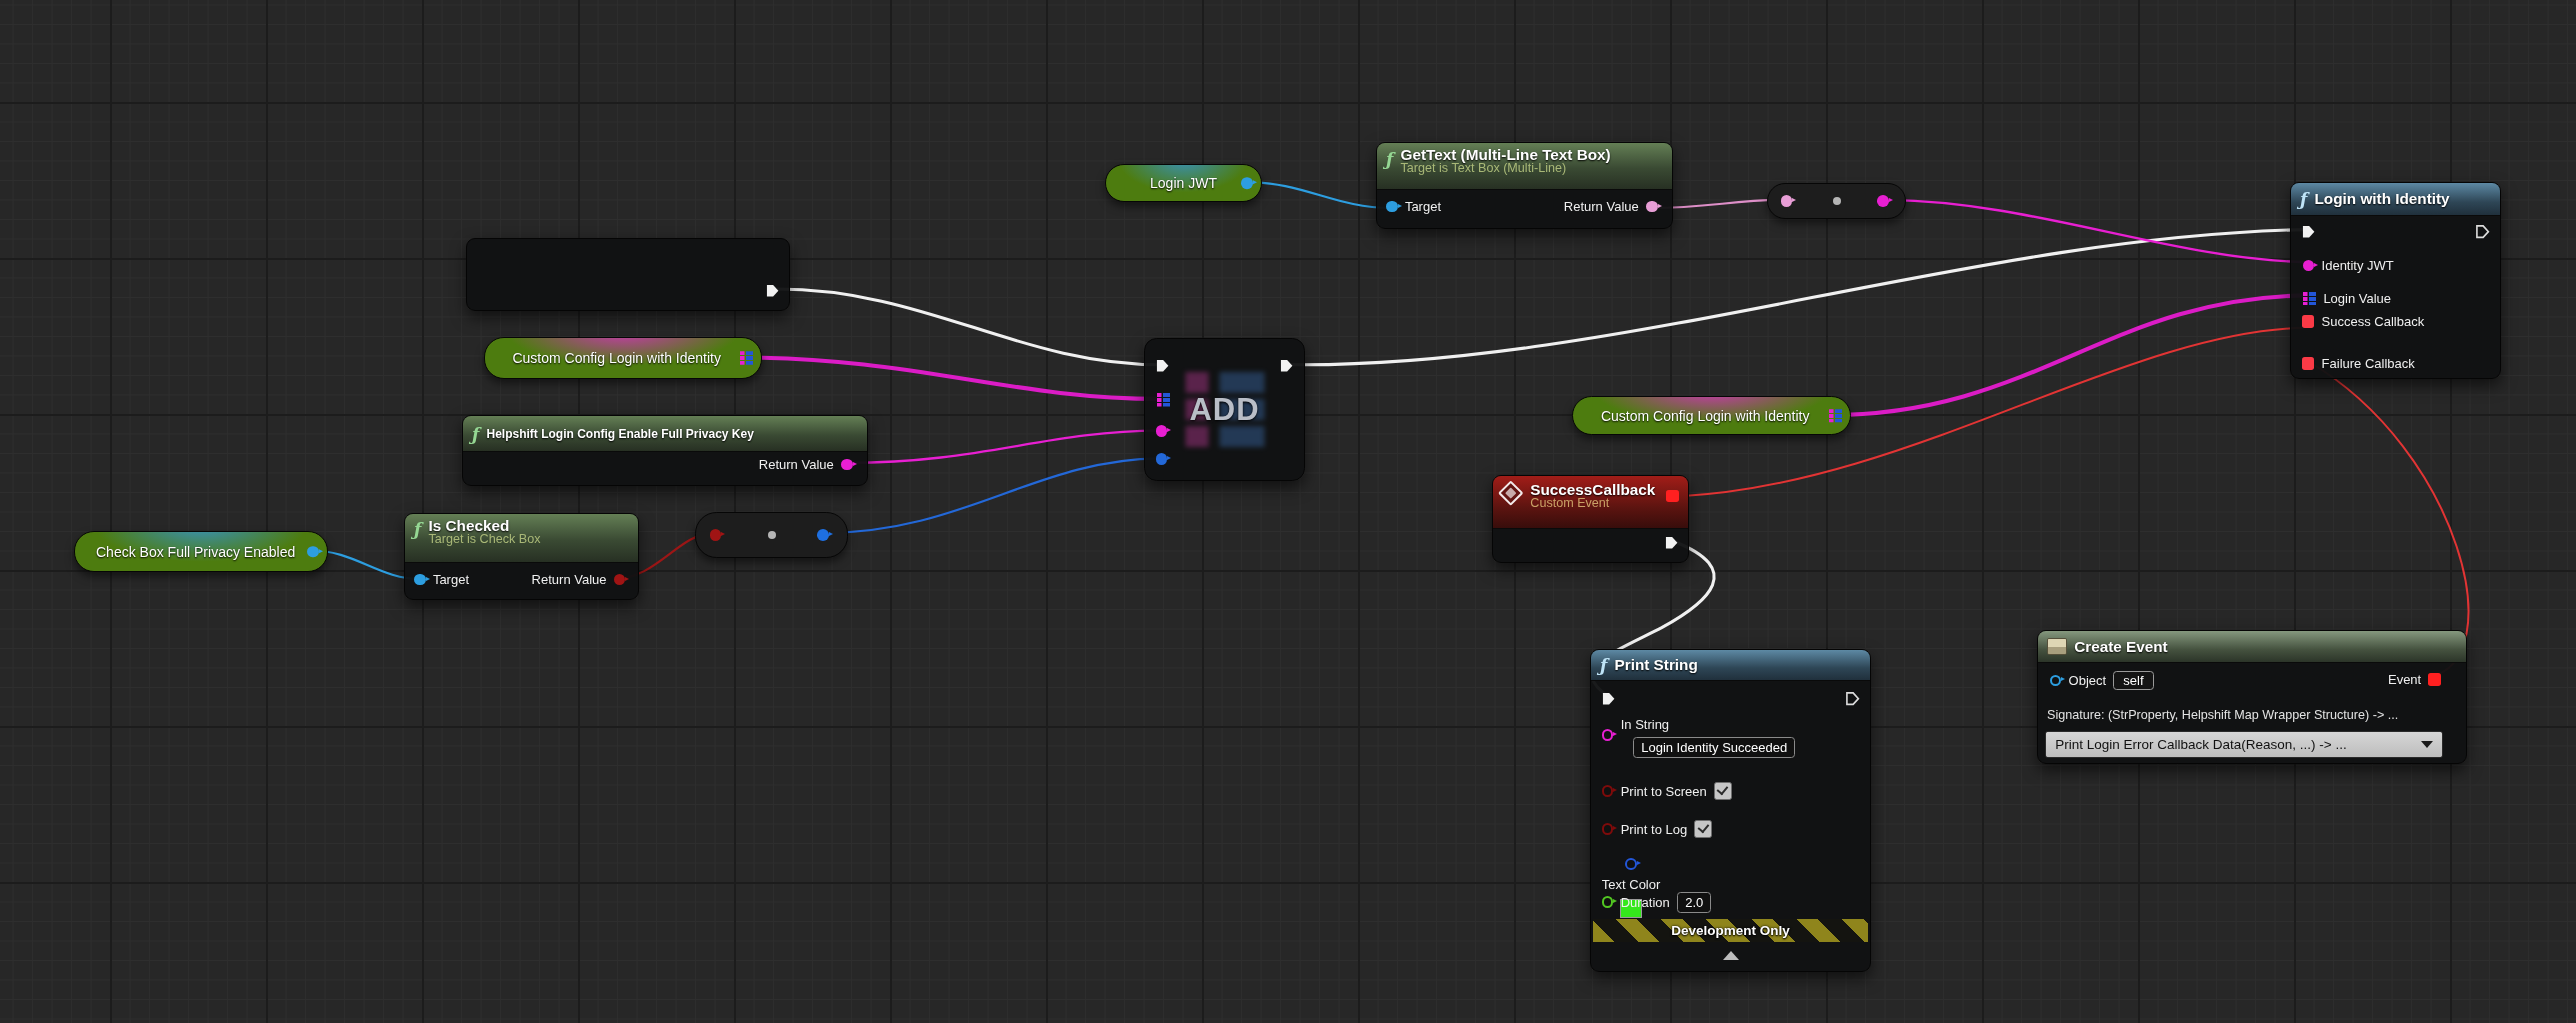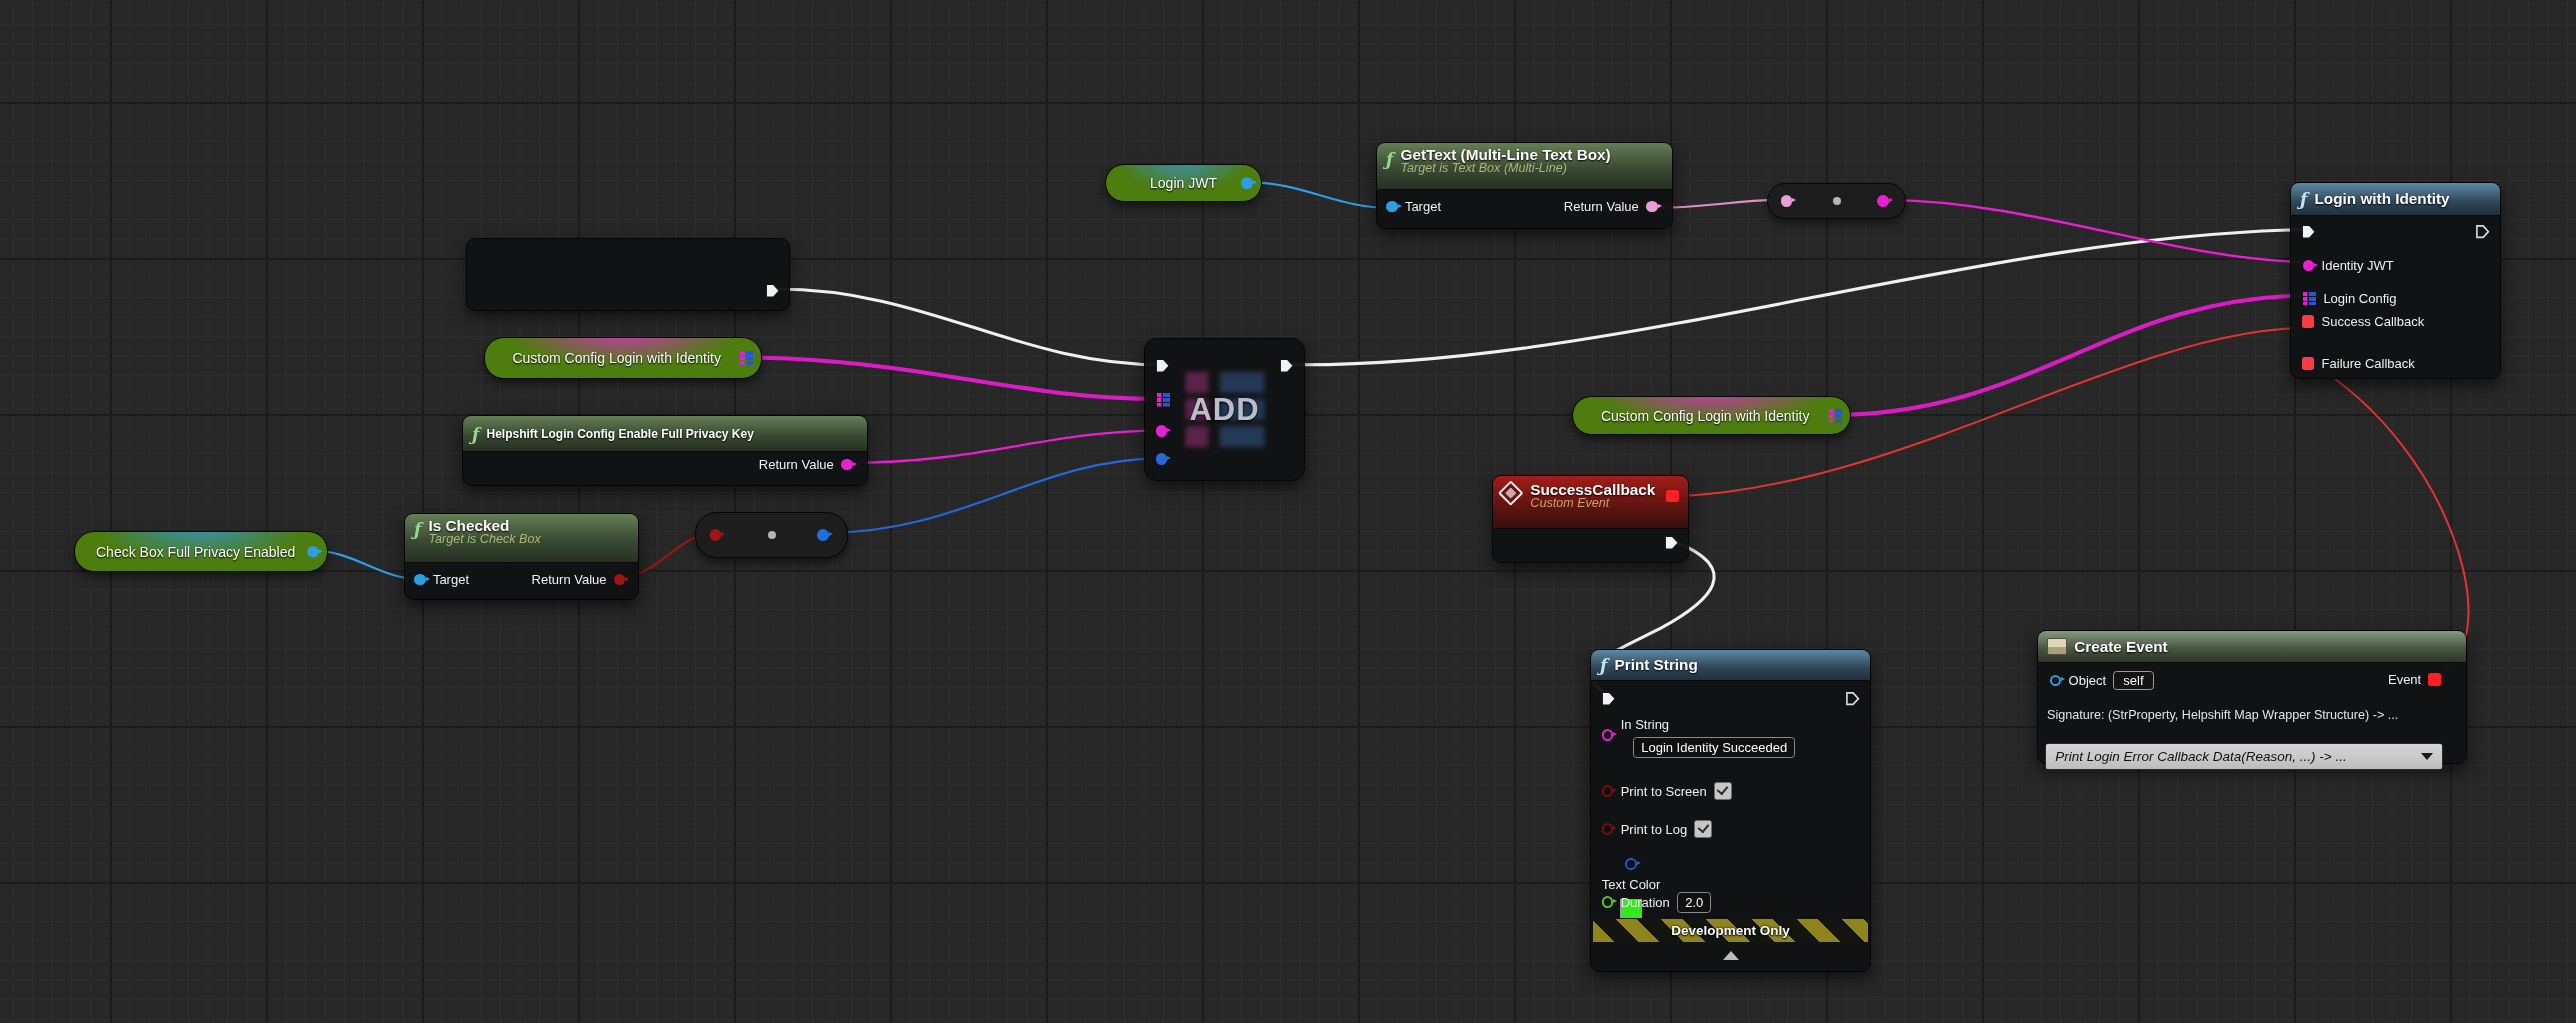--- a/index.html
+++ b/index.html
@@ -19,21 +19,21 @@
 
   .wires{position:absolute;left:0;top:0;z-index:1;}
 
   
   .node{position:absolute;z-index:2;background:rgba(17,18,19,.96);
         border:0.9px solid #050505;border-radius:9px;
         box-shadow:0 6.3px 14.4px rgba(0,0,0,.55);}
   .nhead{display:flex;align-items:center;gap:7.2px;padding:0 9px;
          border-radius:8px 8px 0 0;border-bottom:0.9px solid #0a0a0a;}
   .nhead .t{font-size:15.3px;font-weight:bold;color:#fff;text-shadow:0 0.9px 1.8px #000;white-space:nowrap;}
-  .sub{font-size:12.6px;font-style:italic;white-space:nowrap;margin-top:-2.7px;}
+  .sub{font-size:12.6px;white-space:nowrap;margin-top:-2.7px;}
   .hdr-green{background:linear-gradient(180deg,#647f55 0%,#3a4a33 55%,#273023 100%);}
   .hdr-steel{background:linear-gradient(180deg,#5d89a4 0%,#2e4656 60%,#20303c 100%);}
   .hdr-red{background:linear-gradient(180deg,#a21d18 0%,#5d1410 60%,#380d0b 100%);}
   .hdr-sage{background:linear-gradient(180deg,#85987e 0%,#45523f 60%,#2c3529 100%);}
   .fnicon{font-family:"DejaVu Serif",serif;font-style:italic;font-weight:bold;font-size:17px;}
   .fn-green{color:#95d793;} .fn-blue{color:#bfe4f7;}
 
   .row{position:absolute;display:flex;align-items:center;gap:7.2px;font-size:13px;color:#f0f0f0;}
   .row.right{flex-direction:row-reverse;}
   .lbl{white-space:nowrap;}
@@ -165,21 +165,21 @@
     <svg class="pexec" viewBox="0 0 16 16">
         <path d="M2 2 h6.5 L14 8 L8.5 14 H2 Z" fill="none" stroke="#dcdcdc" stroke-width="1.7"></path>
       </svg>
   </div>
   <div class="row" style="left:11.7px;top:75px;">
     <span class="pin round" style="--c:#e81fd2"></span>
     <span class="lbl">Identity JWT</span>
   </div>
   <div class="row" style="left:11.7px;top:108px;">
     <span class="pin map"></span>
-    <span class="lbl">Login Config</span>
+    <span class="lbl">Login Value</span>
   </div>
   <div class="row" style="left:10.8px;top:131px;">
     <span class="pin sq" style="--c:#fb3a46"></span>
     <span class="lbl">Success Callback</span>
   </div>
   <div class="row" style="left:10.8px;top:173px;">
     <span class="pin sq" style="--c:#fb3a46"></span>
     <span class="lbl">Failure Callback</span>
   </div>
 </div>
@@ -341,18 +341,18 @@
     <span class="lbl">Object</span>
     <span class="selfbox">self</span>
   </div>
   <div class="row right" style="right:25px;top:41px;">
     <span class="pin sq" style="--c:#ff2020"></span>
     <span class="lbl">Event</span>
   </div>
   <div class="row" style="left:9px;top:77px;font-size:12.6px;color:#e3e3e3;">
     <span class="lbl">Signature: (StrProperty, Helpshift Map Wrapper Structure) -&gt; ...</span>
   </div>
-  <div class="combo" style="left:7.2px;right:23.4px;top:112px;height:25px;font-style:italic;">
+  <div class="combo" style="left:7.2px;right:23.4px;top:100px;height:25px;">
     <span>Print Login Error Callback Data(Reason, ...) -&gt; ...</span>
     <span class="arr"></span>
   </div>
 </div>
 
 
 </body></html>

